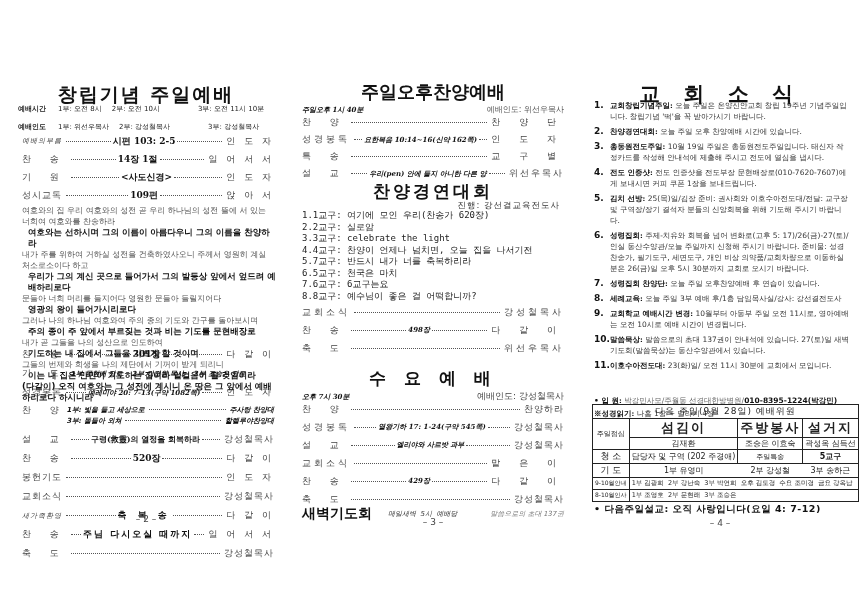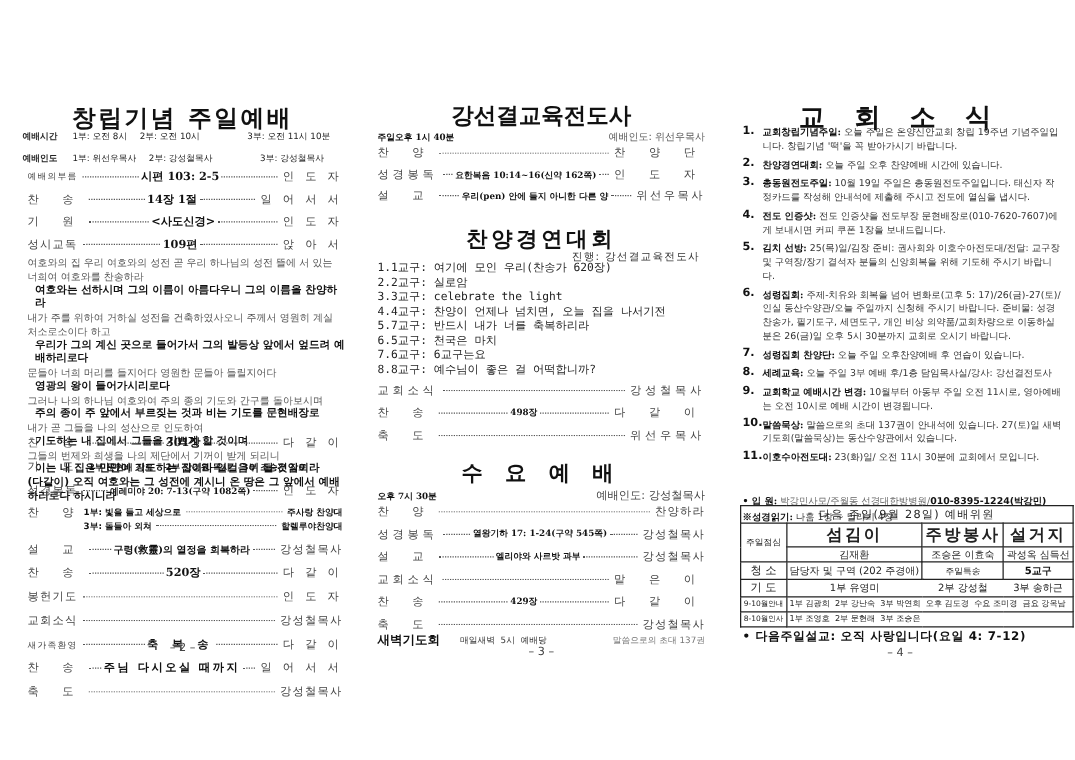--- a/index.html
+++ b/index.html
@@ -11,21 +11,21 @@
   #col4 { left: 588px; width: 264px; }
 
   .title { text-align: center; font-family: "DejaVu Serif", serif; font-weight: bold; color: #111; }
   .title-main { font-size: 19px; letter-spacing: 2px; }
   .row { display: flex; align-items: center; font-size: 9px; white-space: nowrap; color: #333; }
   .row .lbl { flex: 0 0 auto; letter-spacing: 1px; color: #444; }
   .row .fill { flex: 1 1 auto; display: flex; align-items: center; overflow: hidden; margin: 0 2px; }
   .row .fill .dots { flex: 1 1 auto; border-bottom: 1px dotted #555; height: 0; margin: 0 2px; align-self: center; }
   .row .fill .ctr { flex: 0 0 auto; font-weight: bold; color: #111; font-family: "DejaVu Serif", serif; }
   .row .who { flex: 0 0 auto; letter-spacing: 3px; color: #444; text-align: right; }
-  .tiny { font-size: 7px; color: #333; }
+  .tiny { font-size: 7px; color: #333; font-style: italic; }
   .small { font-size: 8px; }
   .b { font-weight: bold; color: #111; }
   .verse { font-size: 8px; line-height: 11px; color: #555; }
   .verse.resp { font-weight: bold; color: #111; padding-left: 6px; font-size: 8.5px; }
   .pageno { position: absolute; text-align: center; width: 100%; font-size: 9px; color: #444; }
 
   .info-row { display: flex; font-size: 7px; color: #222; margin-top: 4px; }
   .info-row span { margin-right: 10px; }
   .info-row .k { font-weight: bold; margin-right: 12px; }
 
@@ -216,21 +216,21 @@
       <span class="fill">
           <span class="dots"></span>
         </span>
       <span class="who" style="letter-spacing:1px">강성철목사</span>
     </div>
   </div>
   <div class="pageno" style="top:514px">– 2 –</div>
 </div>
 
 <div class="col" id="col3">
-  <div class="title" style="position:absolute; top:80px; width:100%; font-size:18px;">강선결교육전도사</div>
+  <div class="title" style="position:absolute; top:80px; width:100%; font-size:18px;">주일오후찬양예배</div>
 
   <div class="row" style="position:absolute; top:104px; left:6px; width:262px;">
     <span class="b tiny" style="font-family:'DejaVu Serif',serif">주일오후 1시 40분</span>
     <span style="flex:1"></span>
     <span class="small" style="color:#555">예배인도: 위선우목사</span>
   </div>
 
   <div style="position:absolute; top:114px; left:6px; width:262px;">
     <div class="row" style="height:17px">
       <span class="lbl" style="letter-spacing:8px">찬    양</span>
@@ -240,20 +240,27 @@
       <span class="who" style="letter-spacing:8px">찬 양 단</span>
     </div>
     <div class="row" style="height:17px">
       <span class="lbl" style="letter-spacing:3px">성경봉독</span>
       <span class="fill">
           <span class="dots"></span>
           <span class="ctr tiny">요한복음 10:14~16(신약 162쪽)</span>
           <span class="dots"></span>
         </span>
       <span class="who" style="letter-spacing:8px">인 도 자</span>
+    </div>
+    <div class="row" style="height:17px">
+      <span class="lbl" style="letter-spacing:8px">특    송</span>
+      <span class="fill">
+          <span class="dots"></span>
+        </span>
+      <span class="who" style="letter-spacing:8px">교 구 별</span>
     </div>
     <div class="row" style="height:17px">
       <span class="lbl" style="letter-spacing:8px">설    교</span>
       <span class="fill">
           <span class="dots"></span>
           <span class="ctr tiny">우리(pen) 안에 들지 아니한 다른 양</span>
           <span class="dots"></span>
         </span>
       <span class="who" style="letter-spacing:2px">위선우목사</span>
     </div>
@@ -352,21 +359,21 @@
     <div class="row" style="height:18px">
       <span class="lbl" style="letter-spacing:8px">축    도</span>
       <span class="fill">
           <span class="dots"></span>
         </span>
       <span class="who" style="letter-spacing:1px">강성철목사</span>
     </div>
   </div>
 
   <div class="row" style="position:absolute; top:505px; left:6px; width:262px;">
-    <span class="b" style="font-size:10px; margin-right:16px">새벽기도회</span>
+    <span class="b" style="font-size:14px; margin-right:16px">새벽기도회</span>
     <span class="tiny" style="white-space:pre">매일새벽  5시  예배당</span>
     <span style="flex:1"></span>
     <span class="tiny" style="color:#777">말씀으로의 초대 137권</span>
   </div>
   <div class="pageno" style="top:517px">– 3 –</div>
 </div>
 
 <div class="col" id="col4">
   <div class="title" style="position:absolute; top:80px; width:100%; font-size:21px; letter-spacing:8px;">교 회 소 식</div>
 

